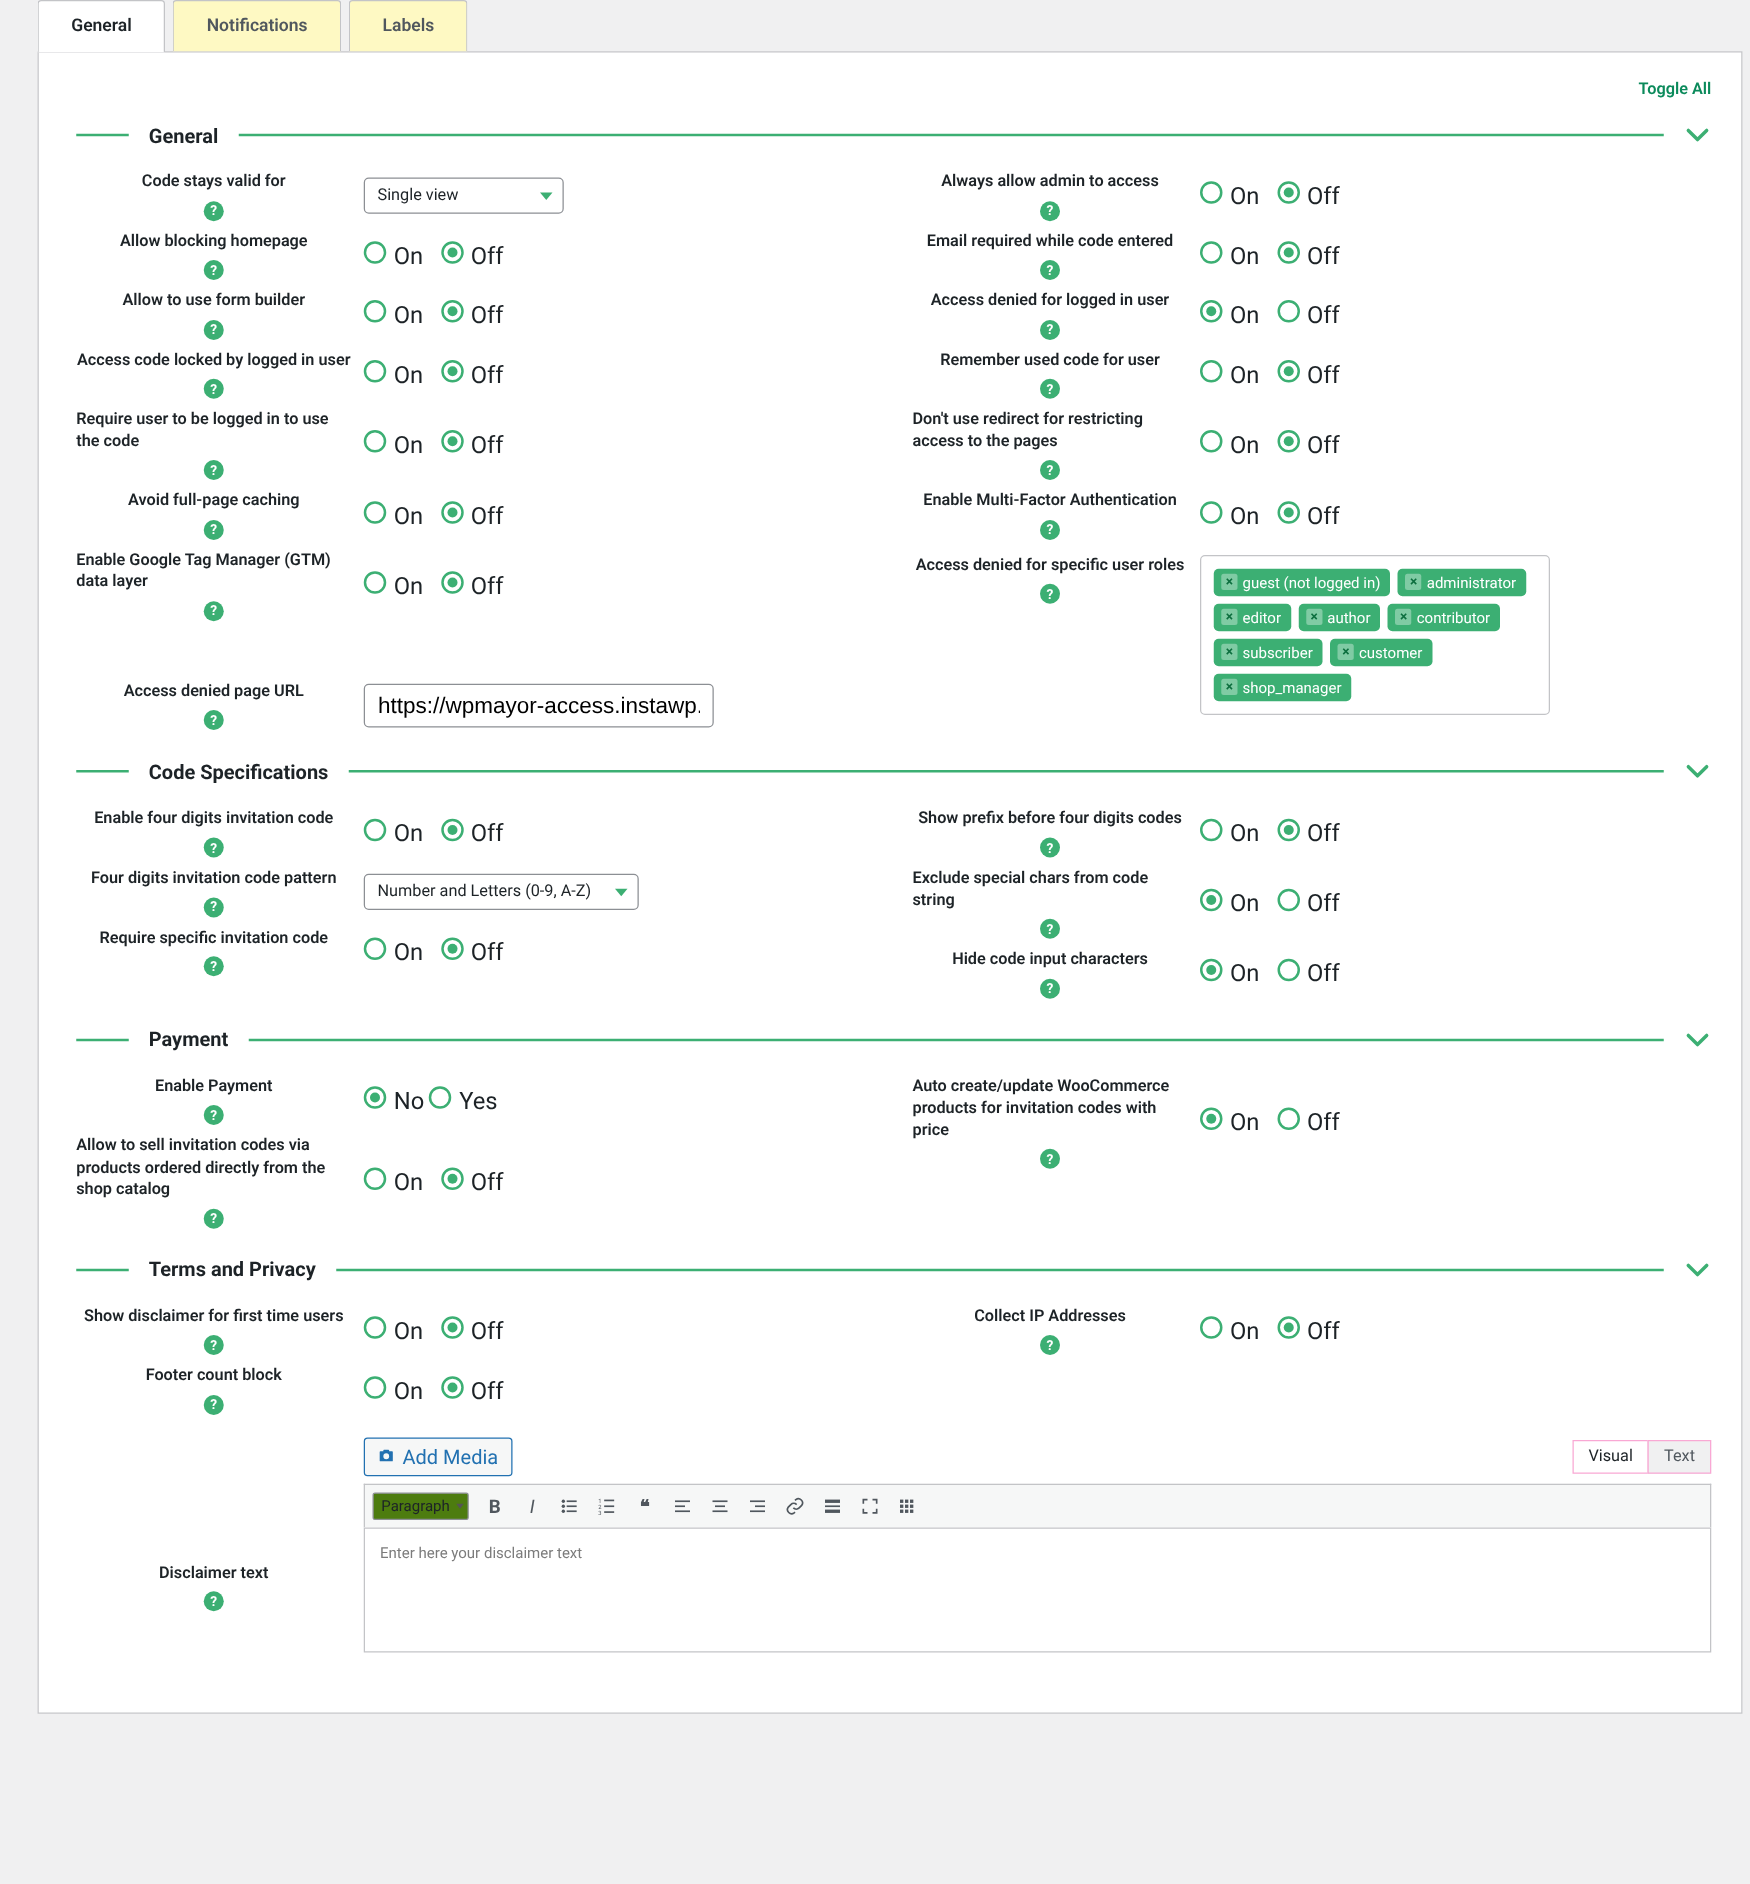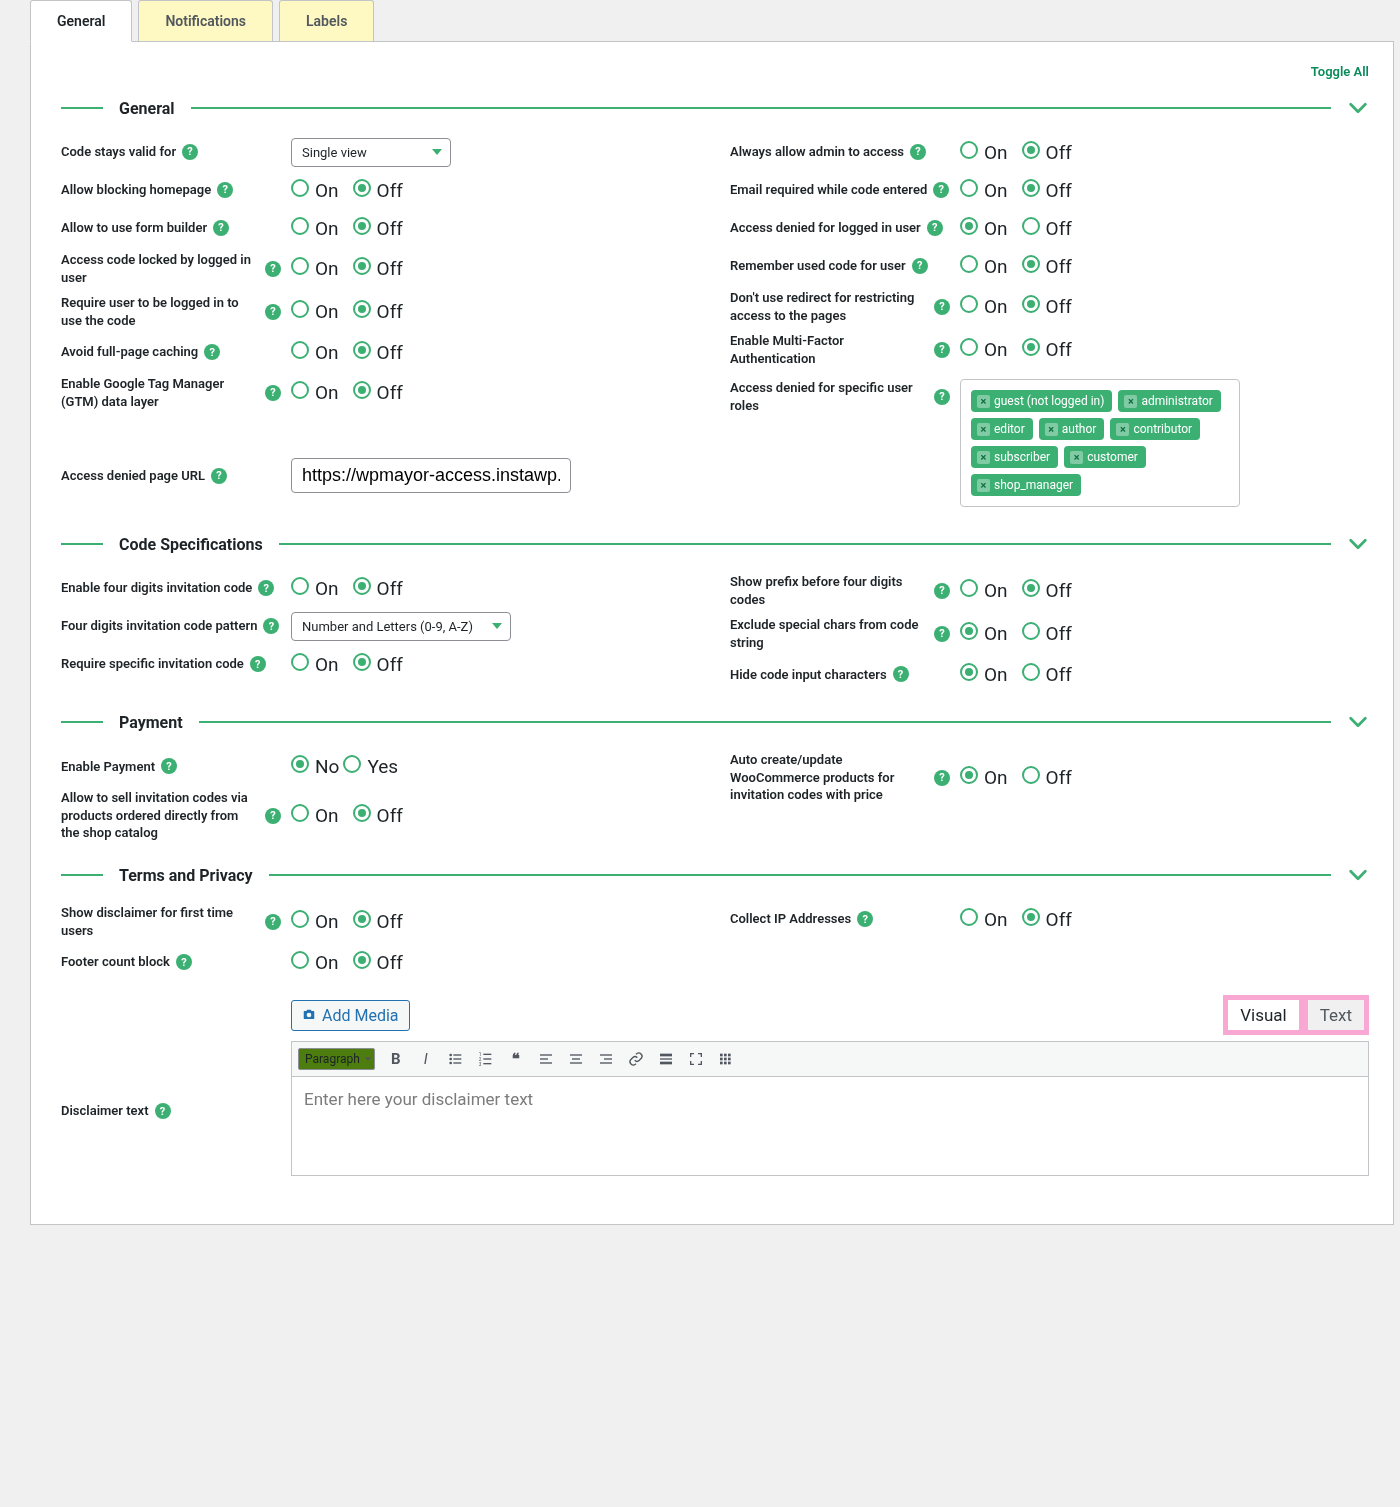--- a/index.html
+++ b/index.html
@@ -93,20 +93,21 @@
     padding: 4px 0;
     gap: 10px;
   }
   .row.tall { align-items: flex-start; padding: 8px 0; }
   .label-wrap {
     display: flex;
     align-items: center;
     gap: 6px;
     width: 220px;
     flex-shrink: 0;
+    flex-direction: column;
   }
   .row.tall .label-wrap { align-items: center; min-height: 32px; }
   .label {
     font-weight: 600;
     font-size: 13px;
     color: #1d2327;
     line-height: 1.35;
   }
   .help {
     width: 16px; height: 16px;
@@ -238,24 +239,24 @@
     font-size: 16px;
     display: inline-flex;
     align-items: center;
     gap: 6px;
     cursor: pointer;
   }
   .editor-tabs {
     display: flex;
   }
   .etab {
-    border: 5px solid #f9a8d4;
+    border: 1px solid #f9a8d4;
     background: #f0f0f1;
     padding: 5px 12px;
-    font-size: 17px;
+    font-size: 13px;
     cursor: pointer;
     color: #50575e;
     margin-left: -1px;
   }
   .etab.active { background: #fff; color: #1d2327; }
   .toolbar {
     border: 1px solid #c3c4c7;
     background: #f6f7f7;
     display: flex;
     align-items: center;
@@ -289,21 +290,21 @@
     justify-content: center;
     color: #50575e;
     border-radius: 3px;
     cursor: pointer;
     font-size: 15px;
   }
   .editor-area {
     border: 1px solid #c3c4c7;
     min-height: 100px;
     padding: 12px;
-    font-size: 17px;
+    font-size: 12px;
     color: #7c7c7c;
     background: #fff;
   }
   .am-icon {
     display: inline-flex;
     width: 14px; height: 14px;
   }
   svg { display: block; }
 </style>
 </head>

